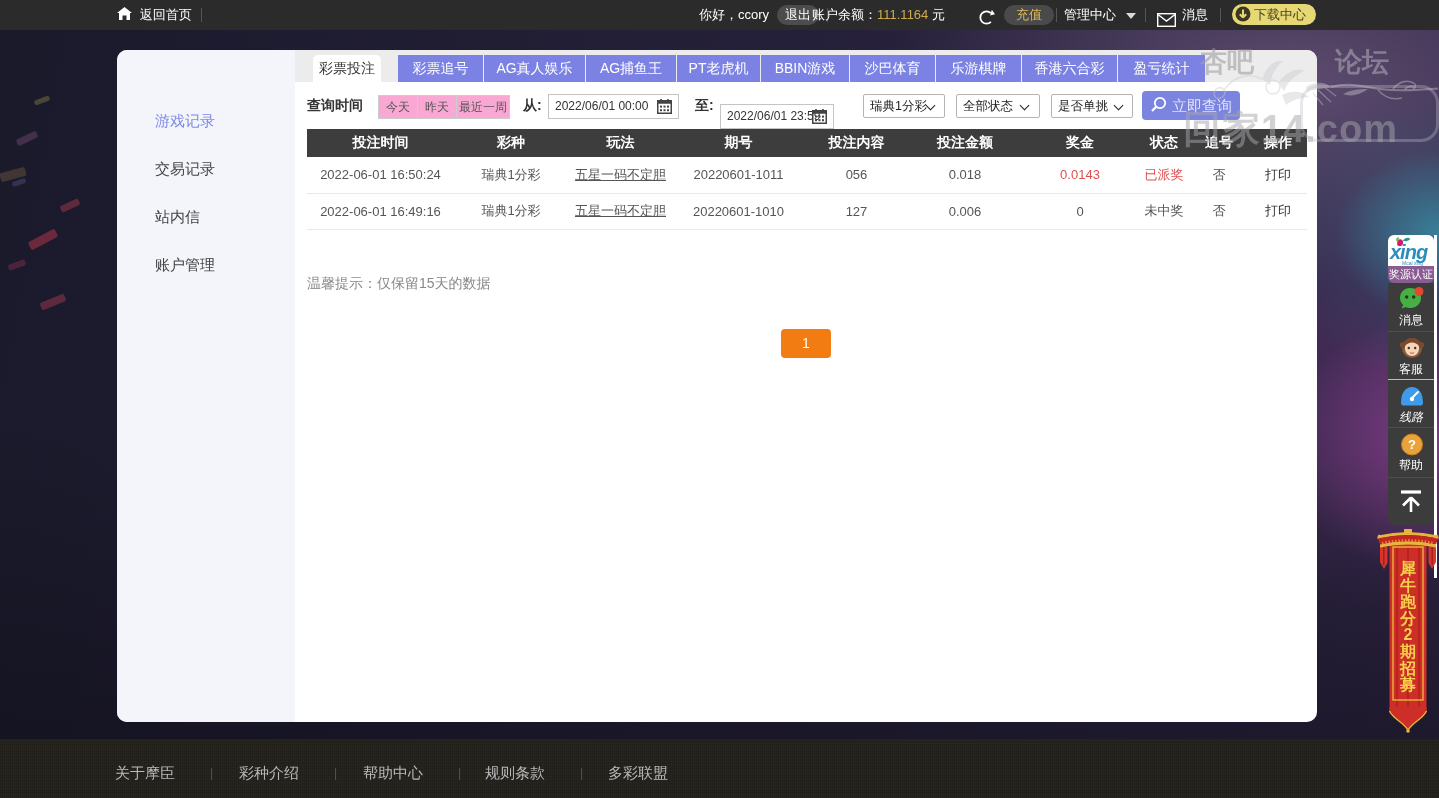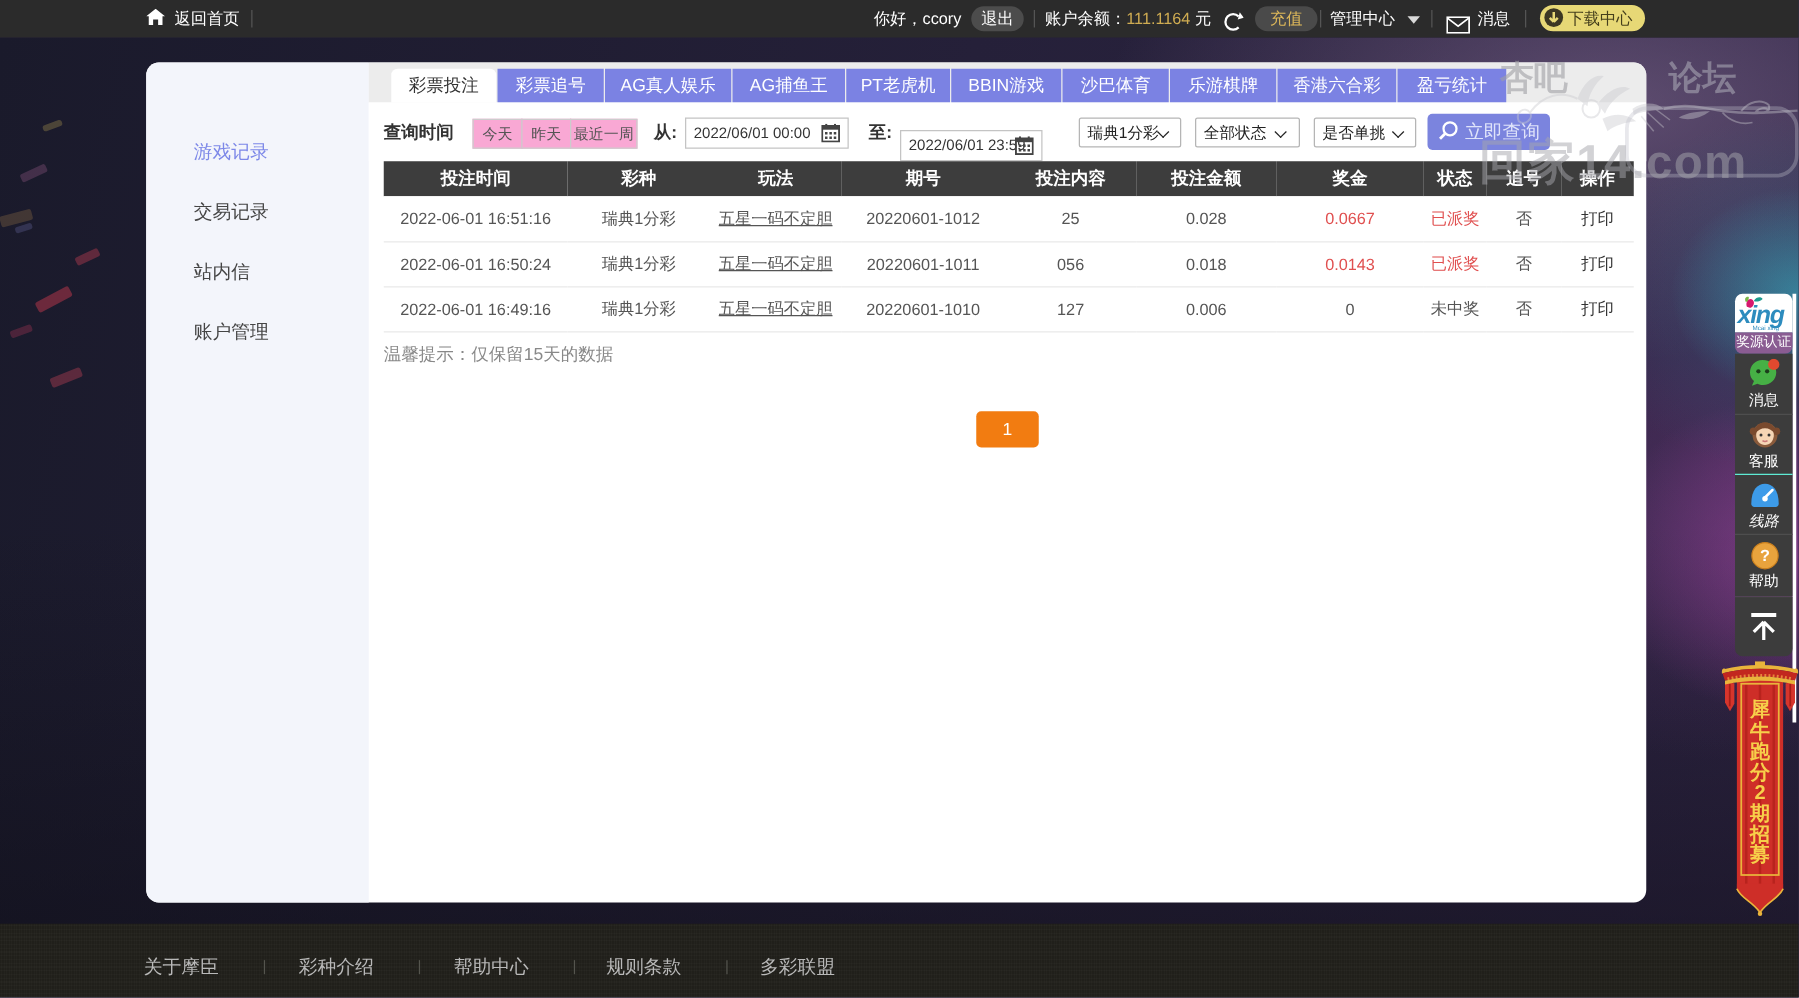--- a/index.html
+++ b/index.html
@@ -104,21 +104,21 @@
           <rect x="0" y="0" width="6" height="6" fill="#fff"></rect>
           <rect x="8" y="0" width="6" height="6" fill="#fff"></rect>
           <rect x="0" y="8" width="6" height="6" fill="#fff"></rect>
           <circle cx="11" cy="11" r="3" fill="#fff"></circle>
         </svg>
       <span style="margin-left:3px;">全部游戏</span>
     </div>
     <div class="it" style="left:699px;">你好，ccory</div>
     <div class="it" style="left:777px;top:5px;height:20px;line-height:20px;"><span class="pill" style="background:#4c4c4c;color:#fff;padding:0 8px;height:20px;line-height:20px;font-size:13px;">退出</span></div>
     <div class="sep" style="left:827px;"></div>
-    <div class="it" style="left:836px;">账户余额：<span style="color:#cfac52;">111.1164</span> 元</div>
+    <div class="it" style="left:812px;">账户余额：<span style="color:#cfac52;">111.1164</span> 元</div>
     <div class="it" style="left:978px;top:7px;height:16px;">
       <svg width="17" height="17" viewBox="0 0 17 17">
           <path d="M 12.9 12.9 A 6.2 6.2 0 1 1 12.9 4.1" fill="none" stroke="#fff" stroke-width="1.8"></path>
           <path d="M13.8 0.8 L12.2 6.6 L17 5.2 Z" fill="#fff"></path>
         </svg>
     </div>
     <div class="it" style="left:1004px;top:5px;height:20px;line-height:20px;"><span class="pill" style="background:#4a4a4a;color:#dfb95a;padding:0 12px;height:20px;line-height:20px;font-size:13px;">充值</span></div>
     <div class="sep" style="left:1056px;"></div>
     <div class="it" style="left:1064px;">管理中心</div>
     <span style="position:absolute;left:1126px;top:13px;width:0;height:0;border-left:5px solid transparent;border-right:5px solid transparent;border-top:6px solid #d9d9d9;"></span>
@@ -140,21 +140,21 @@
     </div>
   </div>
   <div id="panel">
     <div id="sidebar">
       <div class="sbitem on" style="top:62px;">游戏记录</div>
       <div class="sbitem" style="top:110px;">交易记录</div>
       <div class="sbitem" style="top:158px;">站内信</div>
       <div class="sbitem" style="top:206px;">账户管理</div>
     </div>
     <div id="tabstrip">
-      <div class="tab on" style="left:18px;width:84px;">彩票投注</div>
+      <div class="tab on" style="left:18px;width:68px;">彩票投注</div>
       <div class="tab" style="left:103px;width:85px;">彩票追号</div>
       <div class="tab" style="left:189px;width:101px;">AG真人娱乐</div>
       <div class="tab" style="left:291px;width:90px;">AG捕鱼王</div>
       <div class="tab" style="left:382px;width:83px;">PT老虎机</div>
       <div class="tab" style="left:466px;width:88px;">BBIN游戏</div>
       <div class="tab" style="left:555px;width:85px;">沙巴体育</div>
       <div class="tab" style="left:641px;width:85px;">乐游棋牌</div>
       <div class="tab" style="left:727px;width:95px;">香港六合彩</div>
       <div class="tab" style="left:823px;width:87px;">盈亏统计</div>
     </div>
@@ -227,32 +227,20 @@
               <th>玩法</th>
               <th>期号</th>
               <th>投注内容</th>
               <th>投注金额</th>
               <th>奖金</th>
               <th>状态</th>
               <th>追号</th>
               <th>操作</th>
             </tr>
         <tr>
-              <td>2022-06-01 16:51:16</td>
-              <td>瑞典1分彩</td>
-              <td><u>五星一码不定胆</u></td>
-              <td>20220601-1012</td>
-              <td>25</td>
-              <td>0.028</td>
-              <td class="rd">0.0667</td>
-              <td class="rd">已派奖</td>
-              <td>否</td>
-              <td style="color:#333">打印</td>
-            </tr>
-        <tr>
               <td>2022-06-01 16:50:24</td>
               <td>瑞典1分彩</td>
               <td><u>五星一码不定胆</u></td>
               <td>20220601-1011</td>
               <td>056</td>
               <td>0.018</td>
               <td class="rd">0.0143</td>
               <td class="rd">已派奖</td>
               <td>否</td>
               <td style="color:#333">打印</td>

